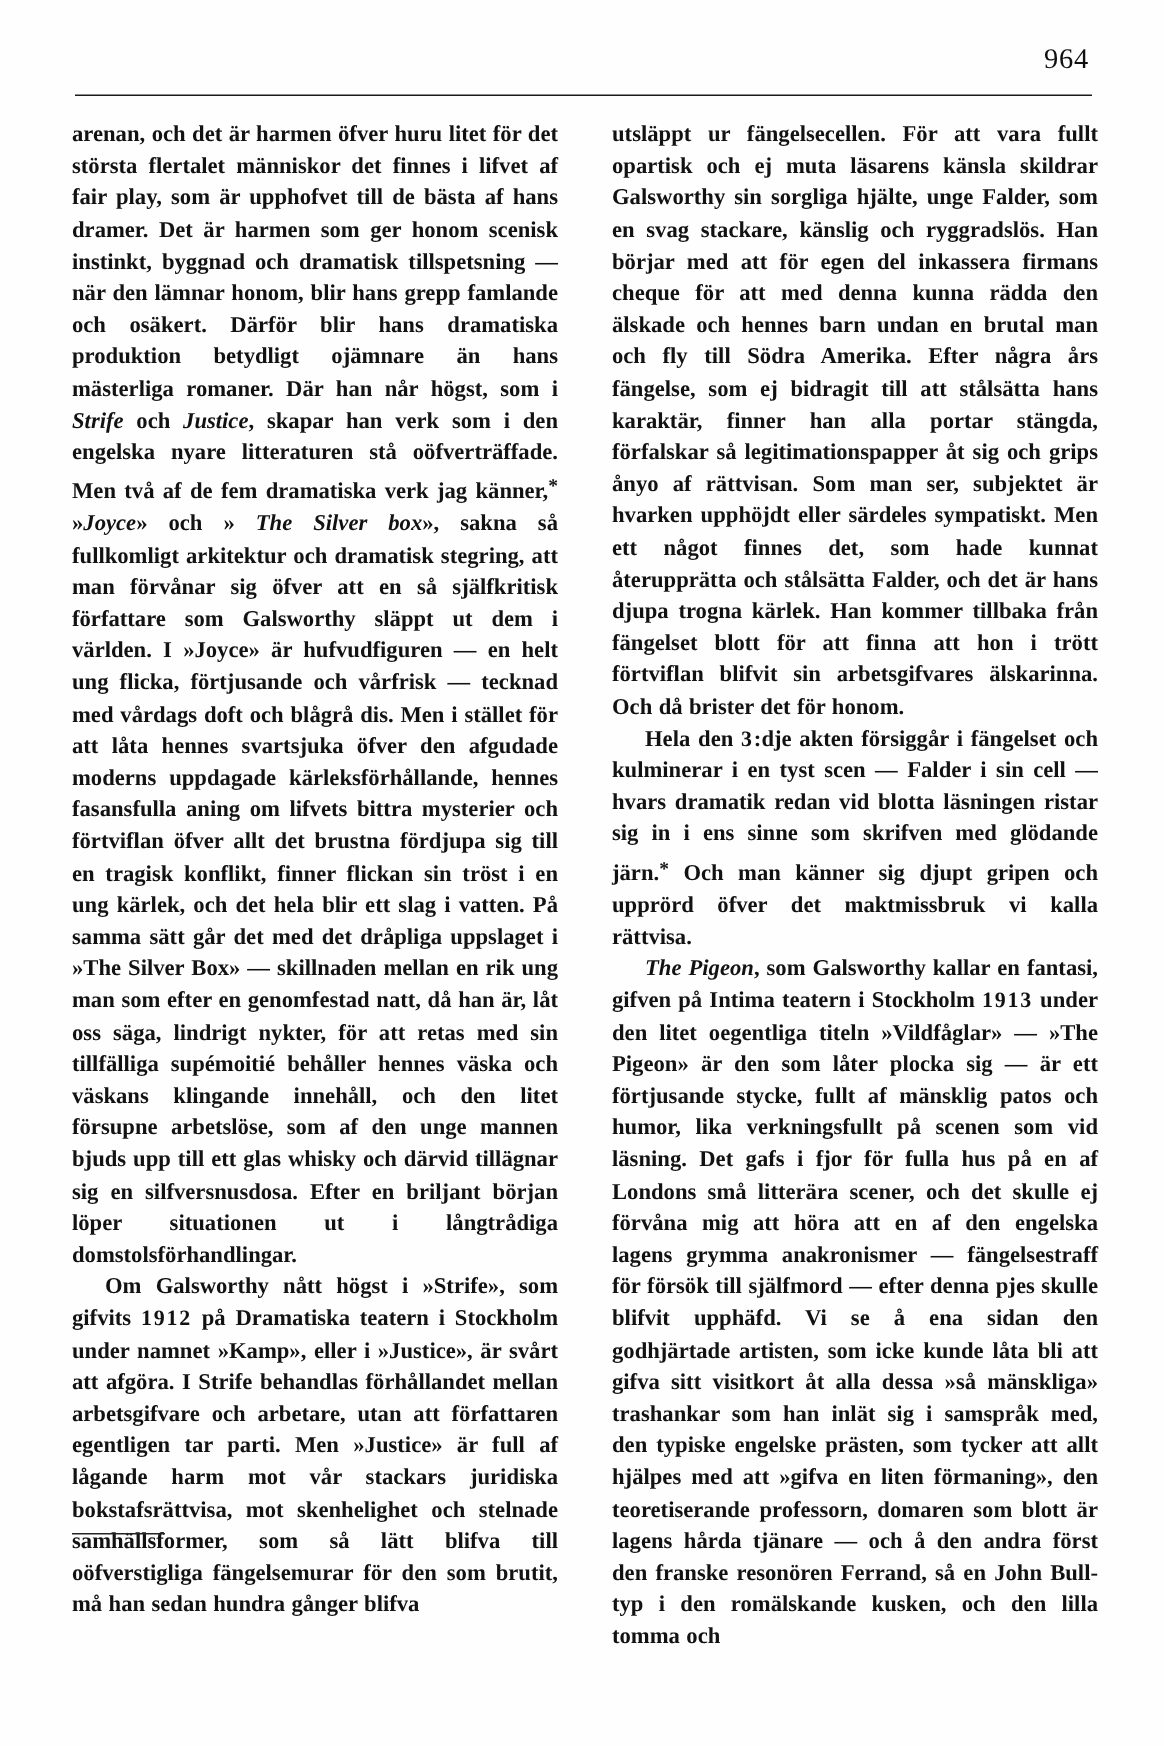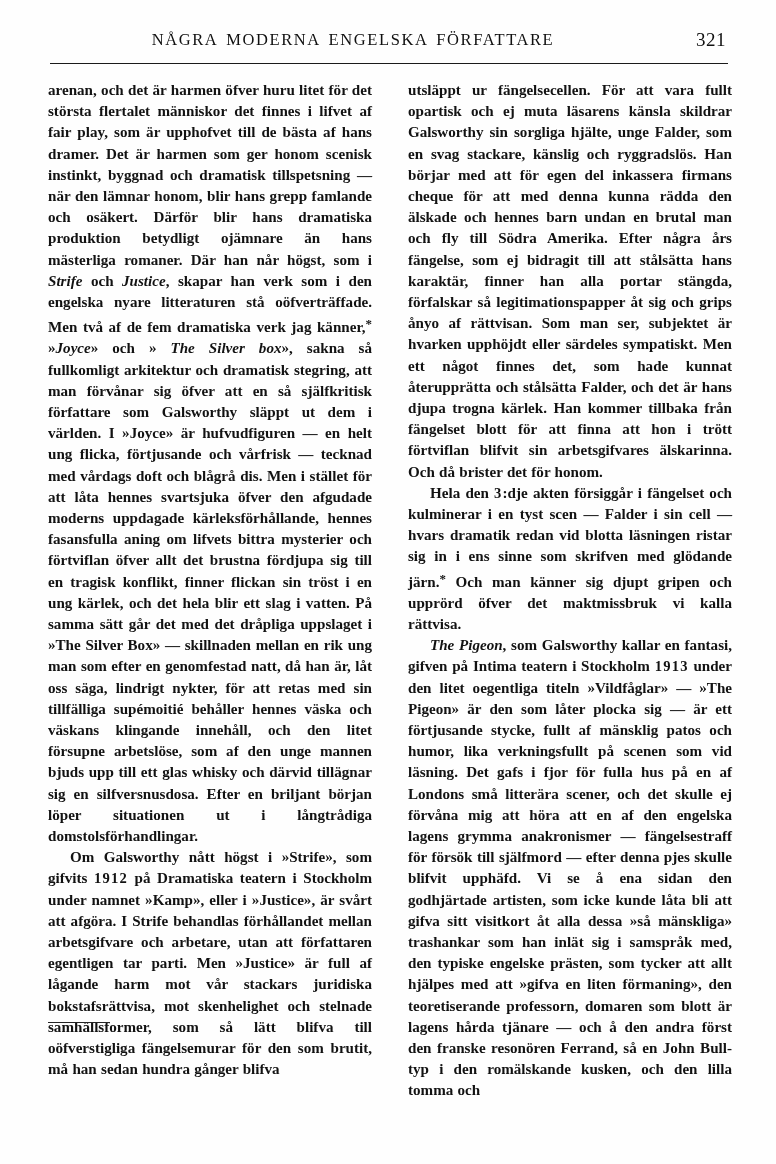--- a/index.html
+++ b/index.html
@@ -135,22 +135,21 @@
     word-spacing: 0.4px;
   }
   .fn-text p { margin: 0; }
 </style>
 </head>
 <body>
 
 <div class="page">
 
   <div class="running-head">
-    <div class="rh-title">NÅGRA MODERNA ENGELSKA FÖRFATTARE</div>
-    <div class="rh-folio">321</div>
+    <div class="rh-folio">964</div>
   </div>
   <div class="rh-rule"></div>
 
   <div class="columns">
 
     <div class="col">
       <div class="body-text" id="left-body">
           <p>arenan, och det är harmen öfver huru litet för det största flertalet människor det finnes i lifvet af fair play, som är upphofvet till de bästa af hans dramer. Det är harmen som ger honom scenisk instinkt, byggnad och dramatisk tillspetsning — när den lämnar honom, blir hans grepp famlande och osäkert. Därför blir hans dramatiska produktion betydligt ojämnare än hans mästerliga romaner. Där han når högst, som i <span class="it">Strife</span> och <span class="it">Justice</span>, skapar han verk som i den engelska nyare litteraturen stå oöfverträffade. Men två af de fem dramatiska verk jag känner,<span class="fn-mark">*</span> »<span class="it">Joyce</span>» och » <span class="it">The Silver box</span>», sakna så fullkomligt arkitektur och dramatisk stegring, att man förvånar sig öfver att en så själfkritisk författare som Galsworthy släppt ut dem i världen. I »Joyce» är hufvudfiguren — en helt ung flicka, förtjusande och vårfrisk — tecknad med vårdags doft och blågrå dis. Men i stället för att låta hennes svartsjuka öfver den afgudade moderns uppdagade kärleksförhållande, hennes fasansfulla aning om lifvets bittra mysterier och förtviflan öfver allt det brustna fördjupa sig till en tragisk konflikt, finner flickan sin tröst i en ung kärlek, och det hela blir ett slag i vatten. På samma sätt går det med det dråpliga uppslaget i »The Silver Box» — skillnaden mellan en rik ung man som efter en genomfestad natt, då han är, låt oss säga, lindrigt nykter, för att retas med sin tillfälliga supémoitié behåller hennes väska och väskans klingande innehåll, och den litet försupne arbetslöse, som af den unge mannen bjuds upp till ett glas whisky och därvid tillägnar sig en silfversnusdosa. Efter en briljant början löper situationen ut i långtrådiga domstolsförhandlingar.</p>
           <p class="indent">Om Galsworthy nått högst i »Strife», som gifvits <span class="oldstyle">1912</span> på Dramatiska teatern i Stockholm under namnet »Kamp», eller i »Justice», är svårt att afgöra. I Strife behandlas förhållandet mellan arbetsgifvare och arbetare, utan att författaren egentligen tar parti. Men »Justice» är full af lågande harm mot vår stackars juridiska bokstafsrättvisa, mot skenhelighet och stelnade samhällsformer, som så lätt blifva till oöfverstigliga fängelsemurar för den som brutit, må han sedan hundra gånger blifva</p>
         </div>

